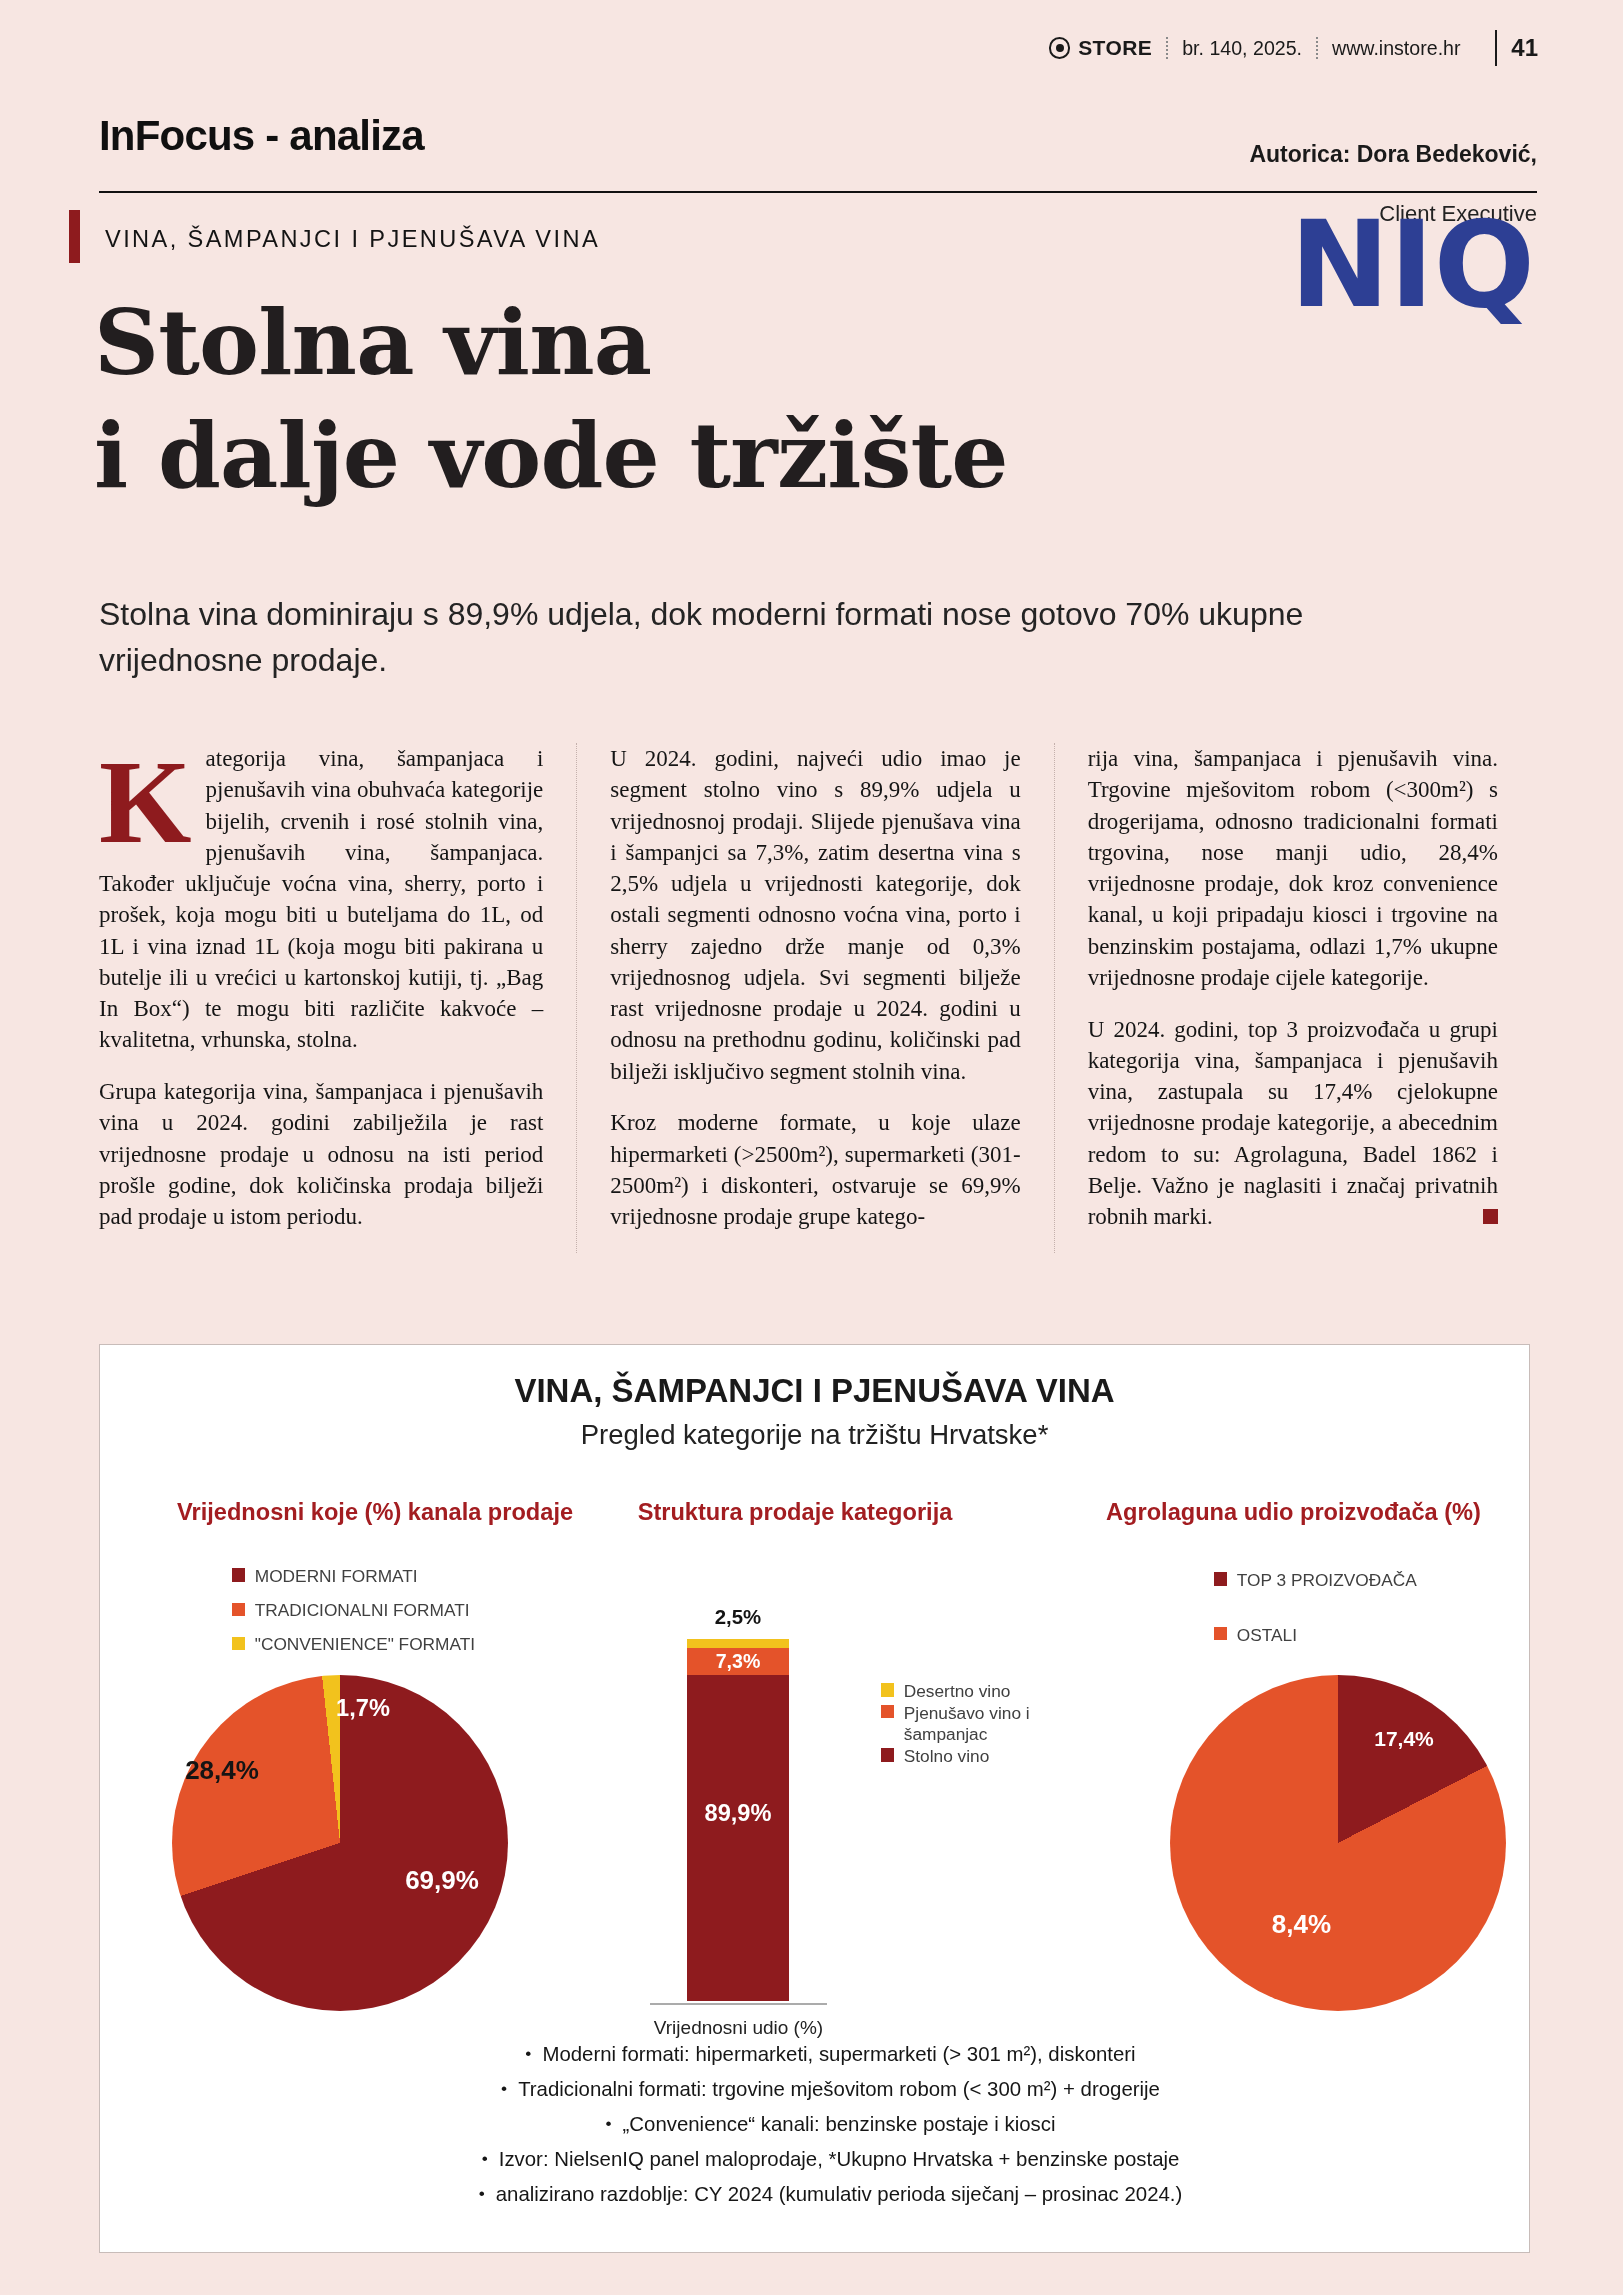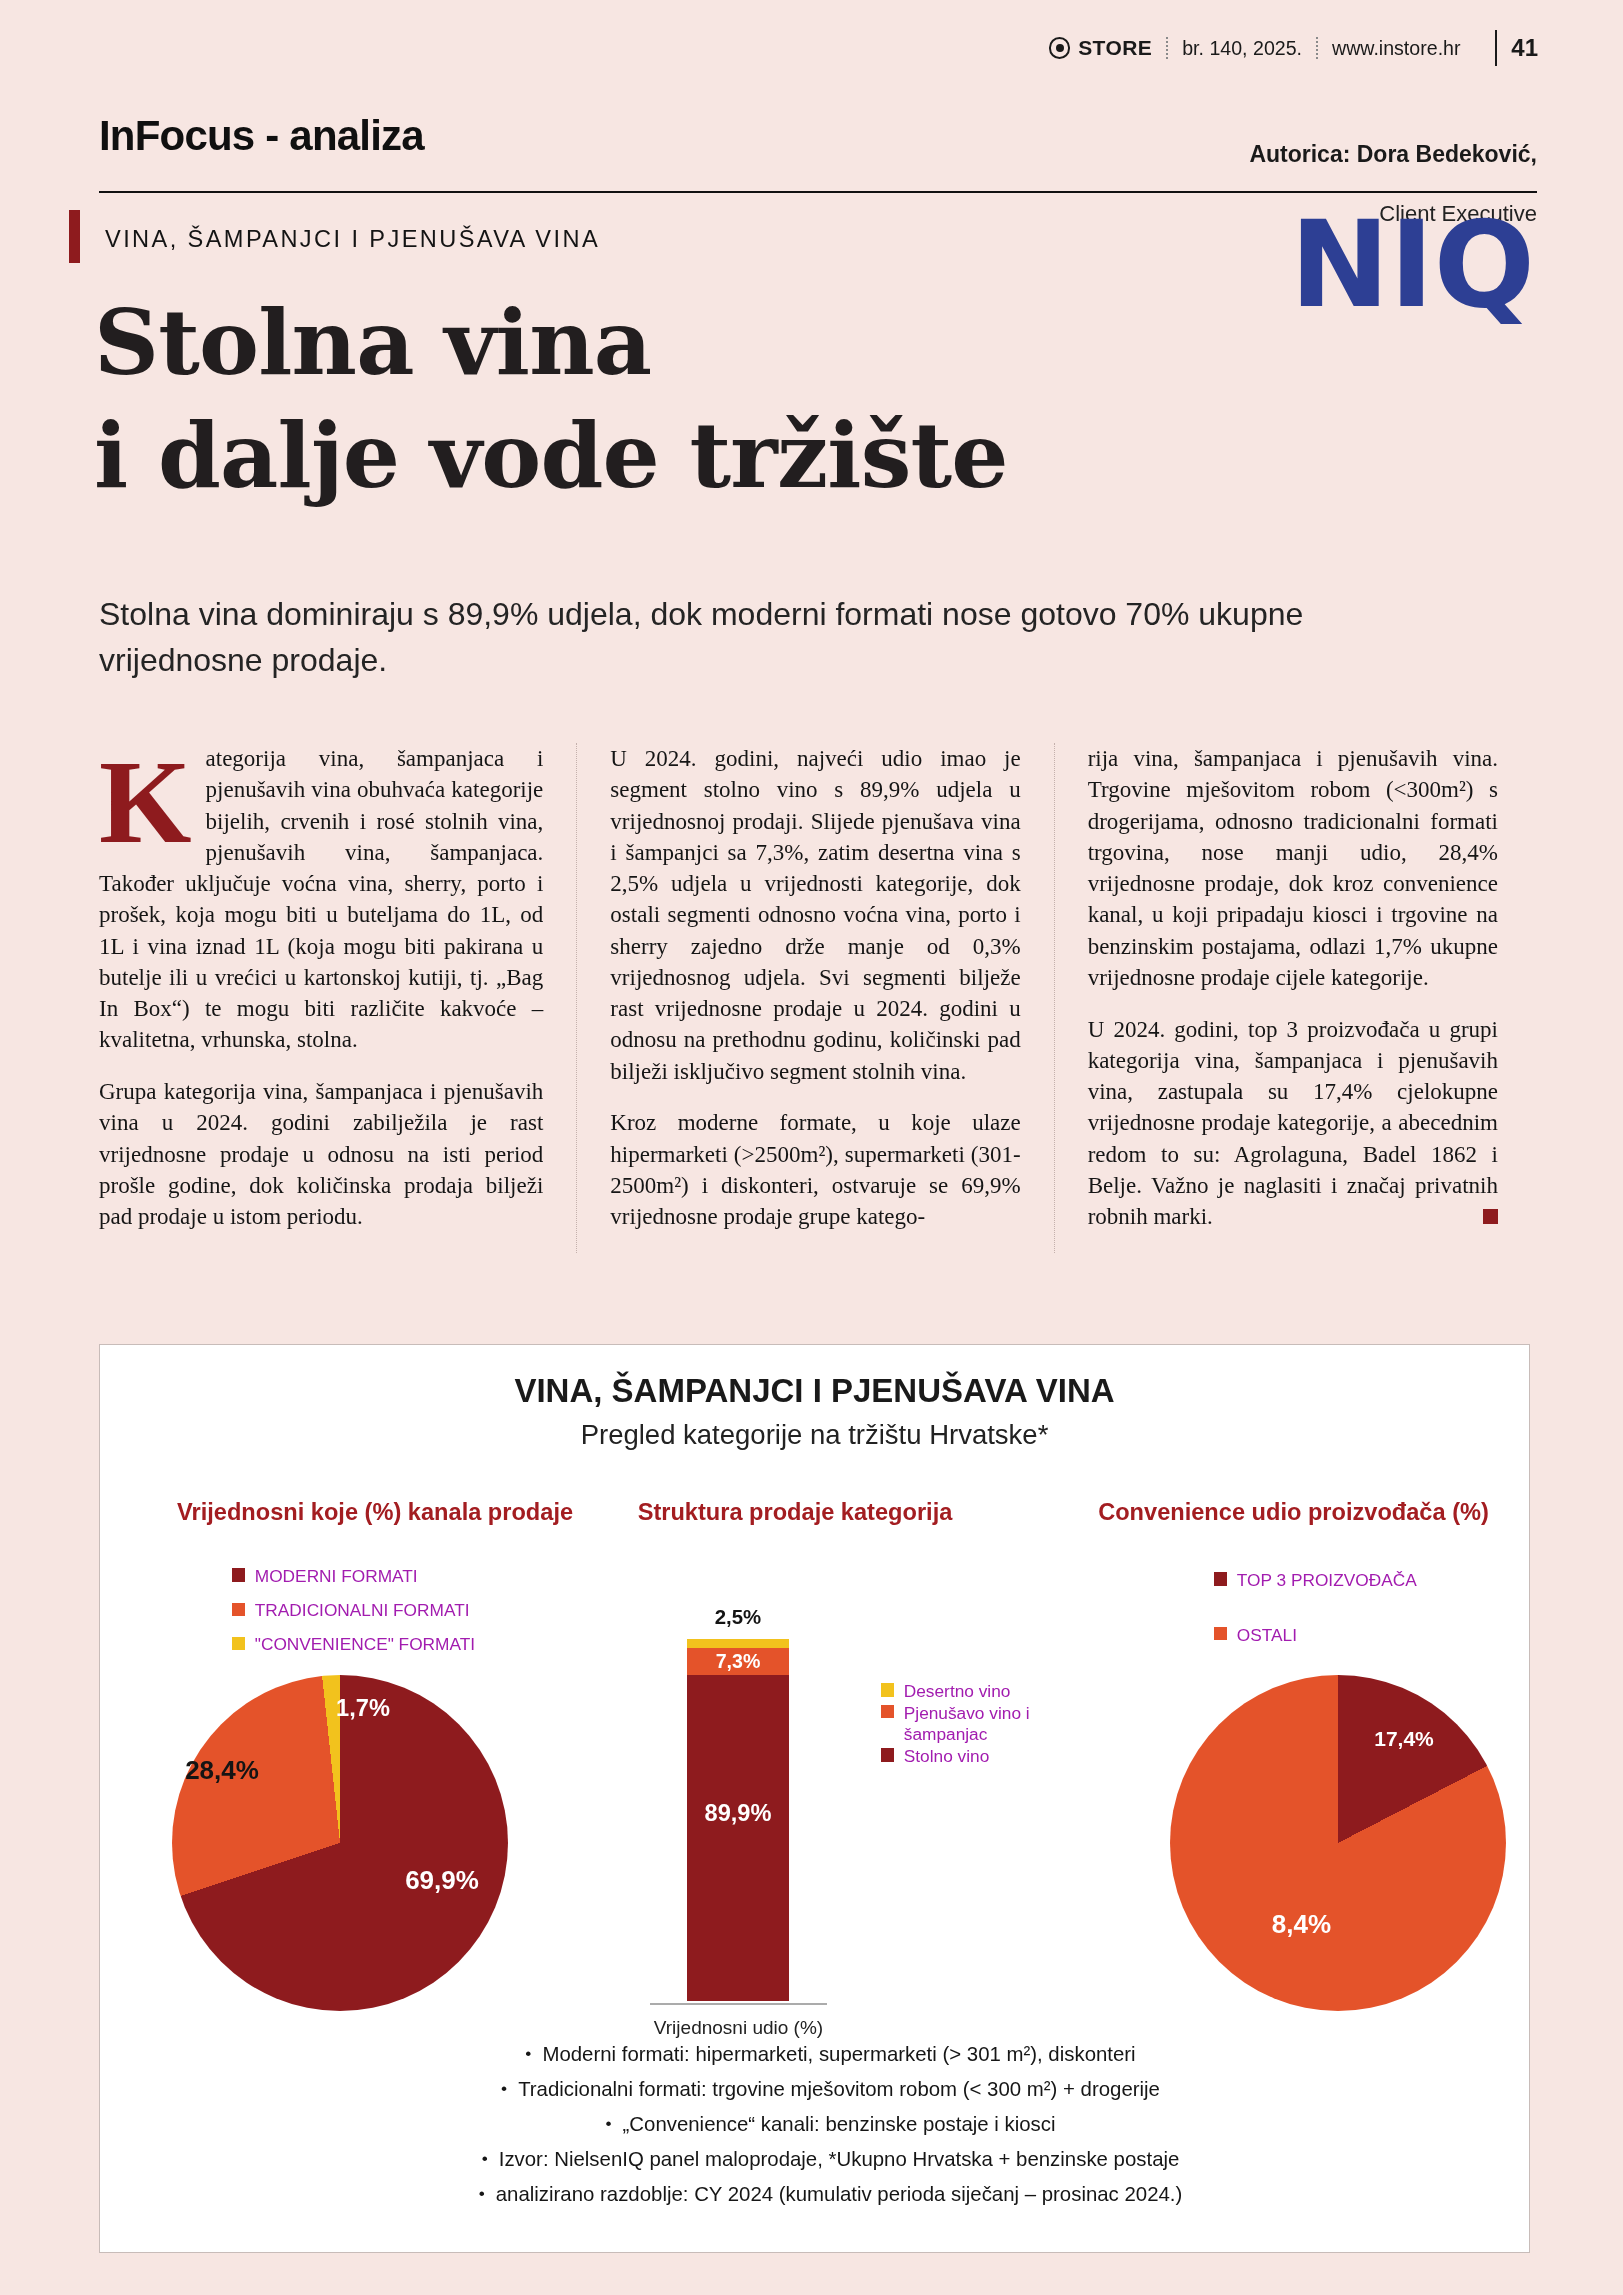--- a/index.html
+++ b/index.html
@@ -44,21 +44,21 @@
   .panel-title{position:absolute;left:0;right:0;top:27px;text-align:center;font-size:33px;font-weight:800;margin:0;}
   .panel-subtitle{position:absolute;left:0;right:0;top:74px;text-align:center;font-size:27.5px;color:#222;}
   .chart-h{position:absolute;top:154px;text-align:center;font-weight:800;font-size:23.6px;}
   .h-left{left:23.6px;width:503px;}
   .h-mid{left:526px;width:338px;}
   .h-right{left:966px;width:455px;}
 
   .legend{position:absolute;display:flex;flex-direction:column;}
   .lg-row{display:flex;align-items:flex-start;gap:9.4px;}
   .sw{width:13.4px;height:13.4px;display:inline-block;flex:0 0 13.4px;margin-top:2.4px;}
-  .lg-label{font-size:17.3px;line-height:1.25;color:#a21caf;}
+  .lg-label{font-size:17.3px;line-height:1.25;color:#404040;}
   .legend-left{left:132px;top:221px;gap:12.6px;}
   .legend-mid{left:781px;top:336px;width:165px;}
   .legend-right{left:1114px;top:225px;gap:33px;}
 
   .pie{position:absolute;width:336px;height:336px;border-radius:50%;}
   .pie-left{left:72px;top:330px;}
   .pie-right{left:1070px;top:330px;}
   .plabel{position:absolute;font-weight:800;text-align:center;}
   .white{color:#fff;}
   .dark{color:#141414;}
@@ -130,21 +130,21 @@
     </p>
   </div>
 </div>
 
 <section class="panel">
   <h3 class="panel-title">VINA, ŠAMPANJCI I PJENUŠAVA VINA</h3>
   <div class="panel-subtitle">Pregled kategorije na tržištu Hrvatske*</div>
 
   <div class="chart-h h-left" style="color: rgb(163, 29, 33);">Vrijednosni koje (%) kanala prodaje</div>
   <div class="chart-h h-mid" style="color: rgb(163, 29, 33);">Struktura prodaje kategorija</div>
-  <div class="chart-h h-right" style="color: rgb(163, 29, 33);">Convenience udio proizvođača (%)</div>
+  <div class="chart-h h-right" style="color: rgb(163, 29, 33);">Agrolaguna udio proizvođača (%)</div>
 
   <div class="legend legend-left">
     <div class="lg-row">
       <span class="sw" style="background: rgb(142, 27, 30);"></span>
       <span class="lg-label">MODERNI FORMATI</span>
     </div>
     <div class="lg-row">
       <span class="sw" style="background: rgb(228, 83, 42);"></span>
       <span class="lg-label">TRADICIONALNI FORMATI</span>
     </div>

